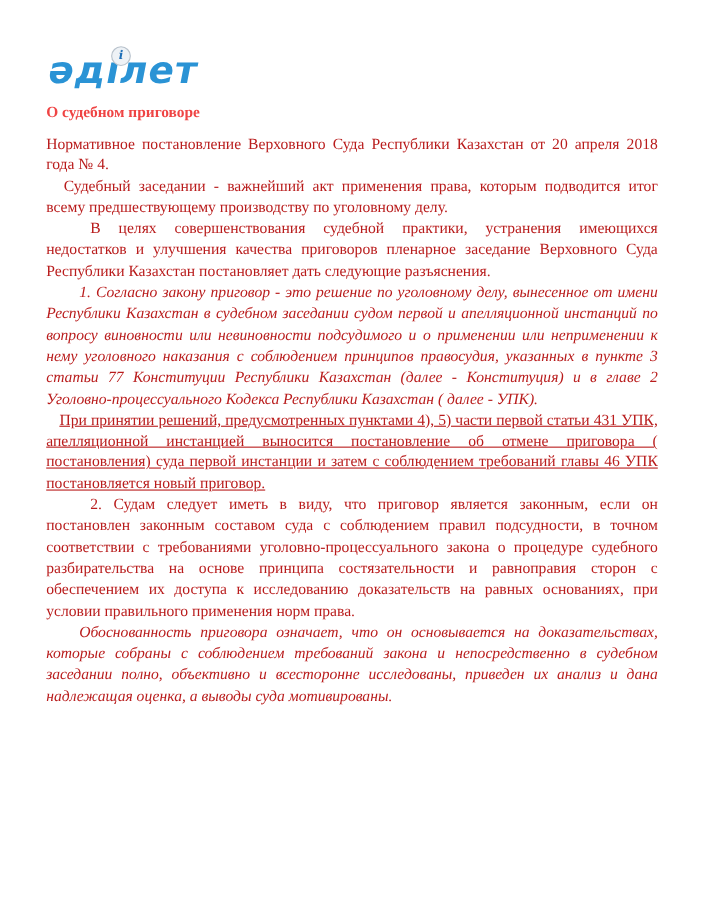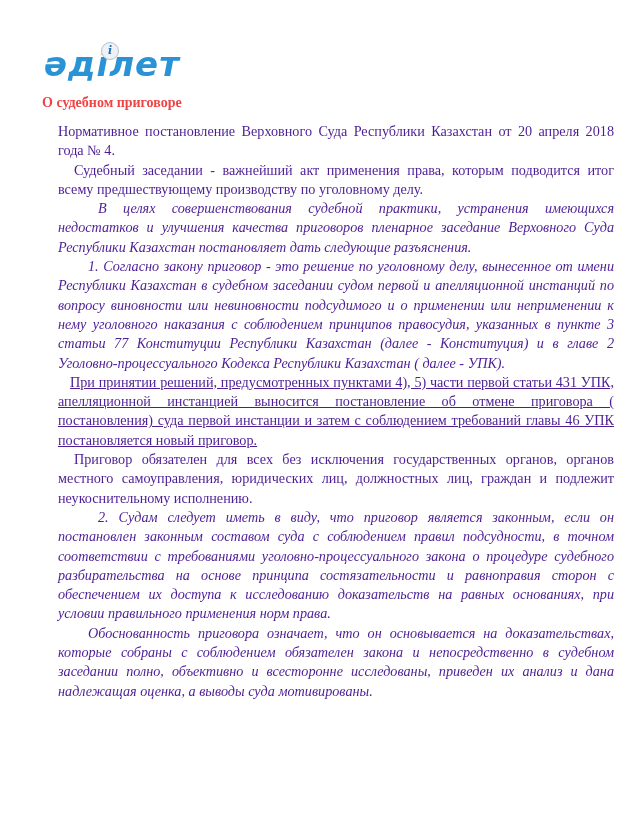--- a/index.html
+++ b/index.html
@@ -16,42 +16,41 @@
     background: #eef2f6; border: 1px solid #b8c2cc;
     font-family: "DejaVu Serif", serif; font-style: italic; font-weight: bold; font-size: 11px;
     color: #1d6fb8; text-align: center; line-height: 16px;
   }
   .doc-title {
     position: absolute; left: 42px; top: 95px;
     font-family: "Liberation Serif", serif; font-weight: bold; font-size: 14px; color: #ef4444;
   }
   .body-text {
     position: absolute; left: 42px; top: 122px; width: 556px;
-    font-family: "Liberation Serif", serif; font-size: 14.2px; line-height: 19.3px; color: #4c1d95; margin-left: 16px;
+    font-family: "Liberation Serif", serif; font-size: 14.2px; line-height: 19.3px; color: #b91c1c;
   }
   .body-text p { margin: 0; text-align: justify; }
   .ind1 { text-indent: 16px; }
-  .ind2 { text-indent: 40px; font-style: italic; }
+  .ind2 { text-indent: 40px; }
   .ind3 { text-indent: 30px; font-style: italic; }
   .ind4 { text-indent: 12px; text-decoration: underline; }
 </style>
 </head>
 <body>
 
 <div class="page">
   <div class="logo">
     <span class="logo-text">әділет</span>
     <span class="logo-badge">i</span>
   </div>
 
   <div class="doc-title">О судебном приговоре</div>
 
   <div class="body-text">
     <p>Нормативное постановление Верховного Суда Республики Казахстан от 20 апреля 2018 года № 4.</p>
     <p class="ind1">Судебный заседании - важнейший акт применения права, которым подводится итог всему предшествующему производству по уголовному делу.</p>
     <p class="ind2">В целях совершенствования судебной практики, устранения имеющихся недостатков и улучшения качества приговоров пленарное заседание Верховного Суда Республики Казахстан постановляет дать следующие разъяснения.</p>
     <p class="ind3">1. Согласно закону приговор - это решение по уголовному делу, вынесенное от имени Республики Казахстан в судебном заседании судом первой и апелляционной инстанций по вопросу виновности или невиновности подсудимого и о применении или неприменении к нему уголовного наказания с соблюдением принципов правосудия, указанных в пункте 3 статьи 77 Конституции Республики Казахстан (далее - Конституция) и в главе 2 Уголовно-процессуального Кодекса Республики Казахстан ( далее - УПК).</p>
     <p class="ind4">При принятии решений, предусмотренных пунктами 4), 5) части первой статьи 431 УПК, апелляционной инстанцией выносится постановление об отмене приговора ( постановления) суда первой инстанции и затем с соблюдением требований главы 46 УПК постановляется новый приговор.</p>
-    <p class="ind1">Приговор обязателен для всех без исключения государственных органов, органов местного самоуправления, юридических лиц, должностных лиц, граждан и подлежит неукоснительному исполнению.</p>
     <p class="ind2">2. Судам следует иметь в виду, что приговор является законным, если он постановлен законным составом суда с соблюдением правил подсудности, в точном соответствии с требованиями уголовно-процессуального закона о процедуре судебного разбирательства на основе принципа состязательности и равноправия сторон с обеспечением их доступа к исследованию доказательств на равных основаниях, при условии правильного применения норм права.</p>
-    <p class="ind3">Обоснованность приговора означает, что он основывается на доказательствах, которые собраны с соблюдением обязателен закона и непосредственно в судебном заседании полно, объективно и всесторонне исследованы, приведен их анализ и дана надлежащая оценка, а выводы суда мотивированы.</p>
+    <p class="ind3">Обоснованность приговора означает, что он основывается на доказательствах, которые собраны с соблюдением требований закона и непосредственно в судебном заседании полно, объективно и всесторонне исследованы, приведен их анализ и дана надлежащая оценка, а выводы суда мотивированы.</p>
   </div>
 </div>
 
 </body></html>

